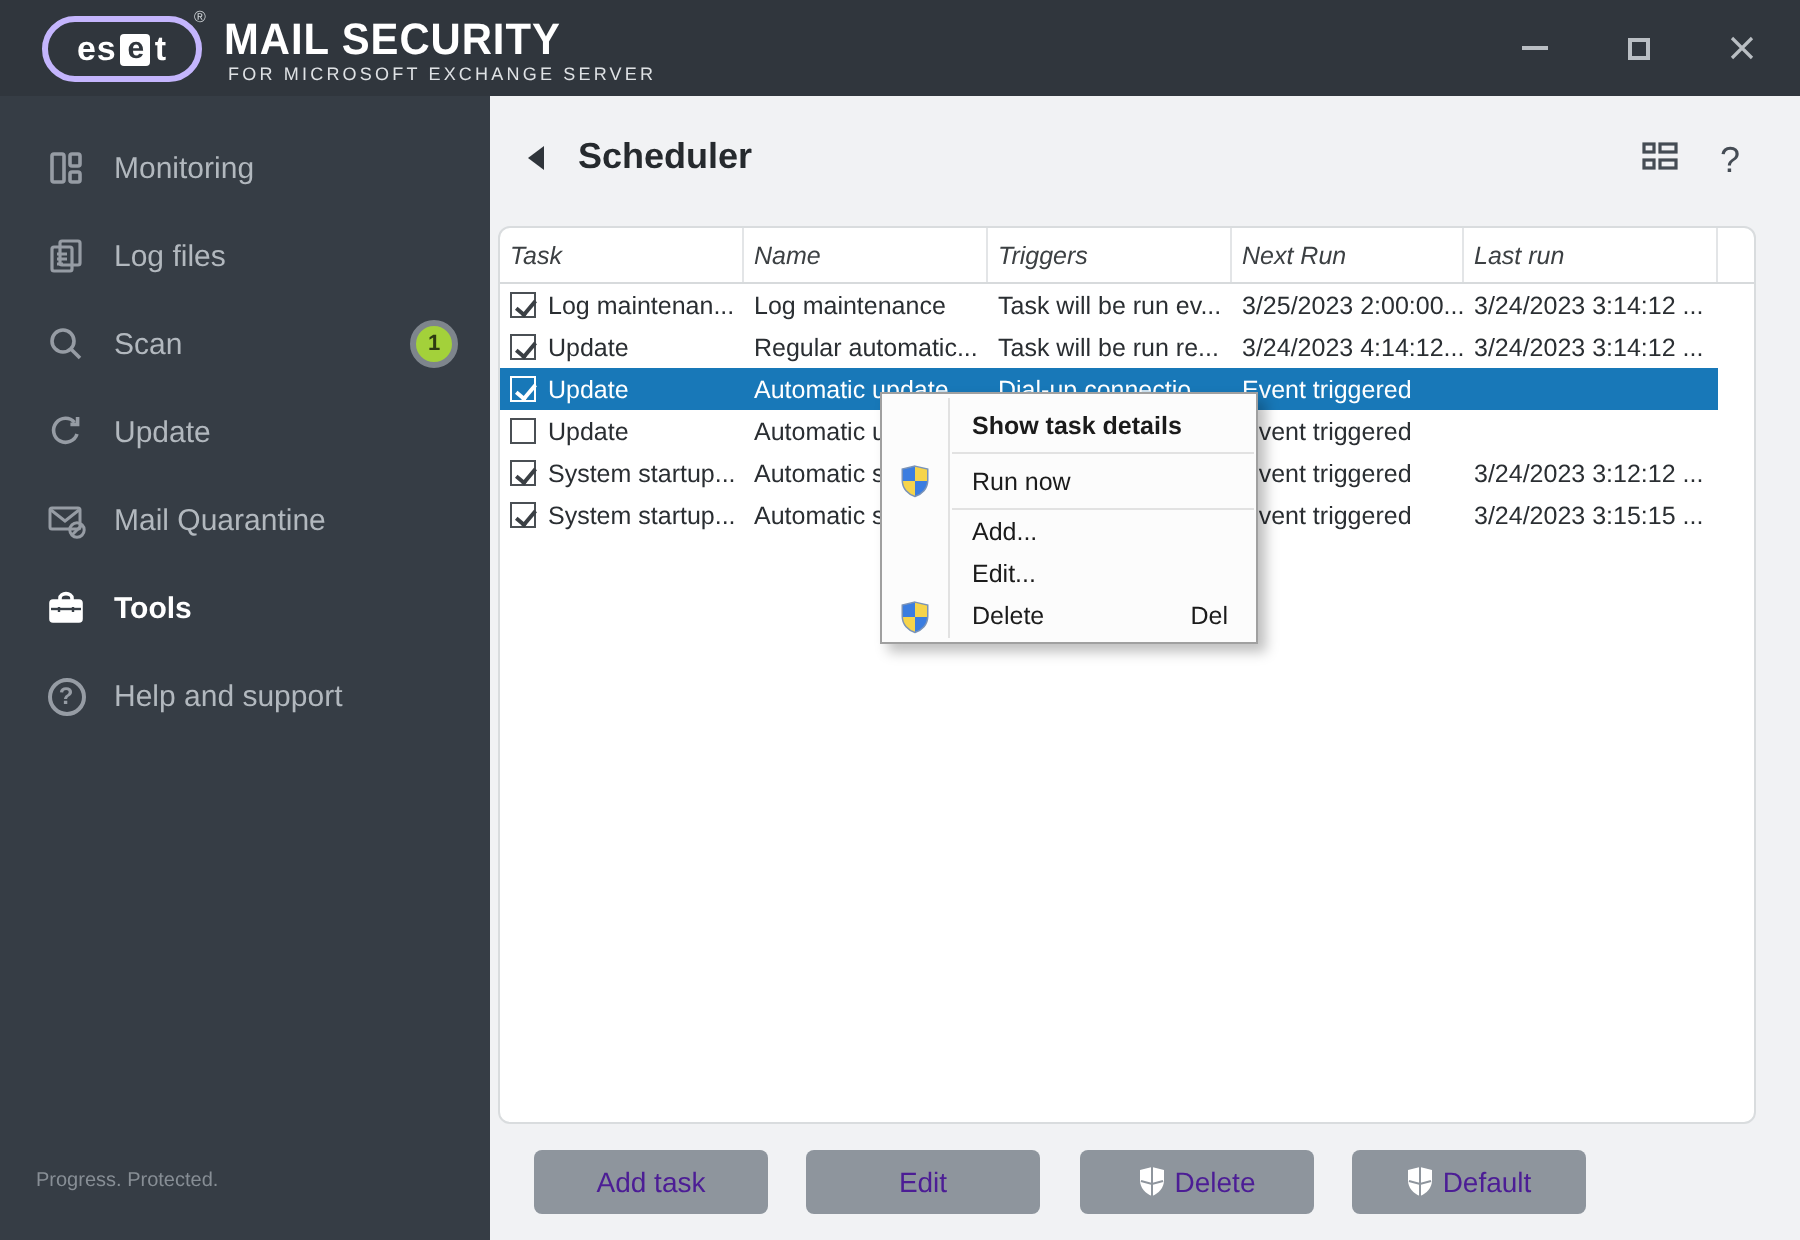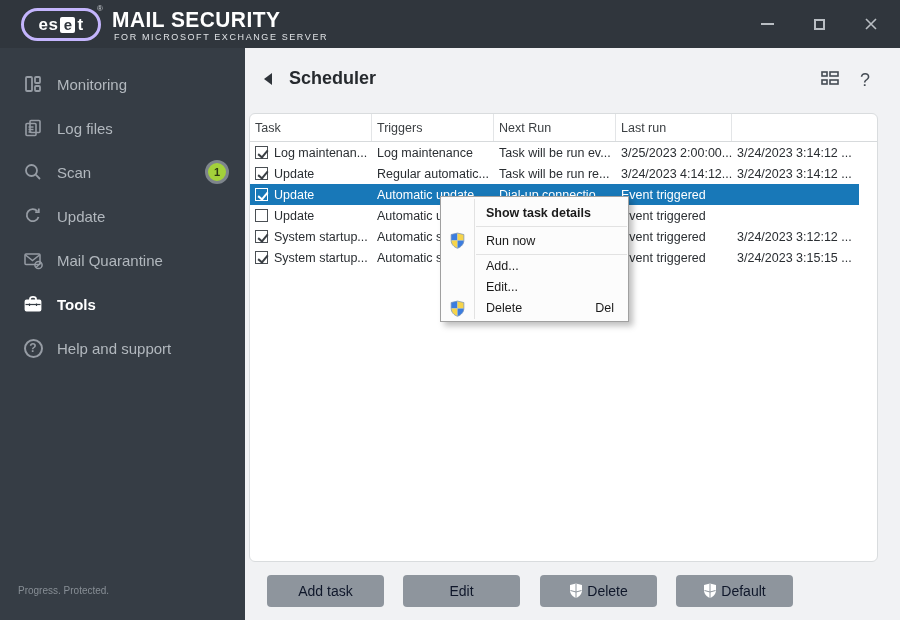--- a/index.html
+++ b/index.html
@@ -42,21 +42,21 @@
   .main-header { position:absolute; left:245px; top:48px; width:655px; height:65px; }
   .back-btn { position:absolute; left:262px; top:72px; width:16px; height:16px; cursor:pointer; }
   .page-title { position:absolute; left:289px; top:68px; font-size:18px; font-weight:bold; color:#262a2e; }
   .hdr-icons { position:absolute; right:24px; top:68px; display:flex; gap:20px; align-items:center; }
   .hdr-icon { cursor:pointer; }
   .hdr-help { font-size:18px; color:#454c54; cursor:pointer; font-weight:400; }
 
   
   .card { position:absolute; left:249px; top:113px; width:629px; height:449px; background:var(--card_bg,#ffffff);
           border:1px solid #d9dcde; border-radius:6px; }
-  .thead { display:flex; height:28px; border-bottom:1px solid #d7dadc; }
+  .thead { display:flex; height:28px; border-bottom:1px solid #d7dadc;font-style:italic; }
   .th { font-size:12.5px; color:#3c4043; display:flex; align-items:center; padding-left:5px; border-right:1px solid #e3e5e7; cursor:pointer; }
   .th:nth-child(1){ width:122px; } .th:nth-child(2){ width:122px; } .th:nth-child(3){ width:122px; }
   .th:nth-child(4){ width:116px; } .th:nth-child(5){ width:127px; }
   .row { display:flex; height:21px; width:609px; align-items:center; font-size:12.5px; color:#2a2e32; cursor:pointer; }
   .row.selected { background:var(--selection_blue,#1878b8); color:#fff; }
   .cell { padding-left:5px; overflow:hidden; white-space:nowrap; }
   .c1{ width:122px; display:flex; align-items:center; gap:6px; } .c2{ width:122px; } .c3{ width:122px; }
   .c4{ width:116px; } .c5{ width:127px; }
   .cb { width:13px; height:13px; border:1px solid #4a4f54; background:#fff; position:relative; flex:0 0 13px; cursor:pointer; }
   .cb.checked::after { content:""; position:absolute; left:3.5px; top:0.5px; width:4px; height:8px;
@@ -71,21 +71,21 @@
   .ctx-item { position:relative; display:flex; align-items:center; font-size:12.5px; color:#1b1b1b; cursor:pointer; }
   .ctx-item .ctx-label { margin-left:45px; }
   .ctx-item .ctx-shortcut { margin-left:auto; margin-right:14px; }
   .ctx-item.bold .ctx-label { font-weight:bold;text-align:right; }
   .ctx-item .ctx-icon { position:absolute; left:8px; width:17px; height:17px; }
   .ctx-sep { height:1px; background:#e2e2e2; margin:0 1px 0 35px; }
   .h27{ height:27px; } .h21{ height:21px; } .h22{ height:22px; }
 
   
   .btn { position:absolute; top:575px; width:117px; height:32px; background:var(--button_gray,#8e959d); border:none; border-radius:4px;
-         color:#0f172a; font-size:14px; font-family:"Liberation Sans", sans-serif; cursor:pointer;
+         color:#4c1d95; font-size:14px; font-family:"Liberation Sans", sans-serif; cursor:pointer;
          display:flex; align-items:center; justify-content:center; gap:4px; }
   .btn-shield { width:14px; height:16px; }
 </style>
 </head>
 <body>
 
 <div class="titlebar">
   <div class="logo-pill">
     <span class="logo-es">es</span>
     <span class="logo-box">e</span>
@@ -206,20 +206,21 @@
       <rect x="10" y="3" width="8" height="4"></rect>
         <rect x="10" y="11" width="8" height="4"></rect>
     </svg>
   </span>
   <span class="hdr-help">?</span>
 </div>
 
 <div class="card">
   <div class="thead">
     <div class="th">Task</div>
+    <div class="th">Name</div>
     <div class="th">Triggers</div>
     <div class="th">Next Run</div>
     <div class="th">Last run</div>
   </div>
 
   <div class="row">
     <div class="cell c1">
         <span class="cb checked"></span>
         <span>Log maintenan...</span>
       </div>

